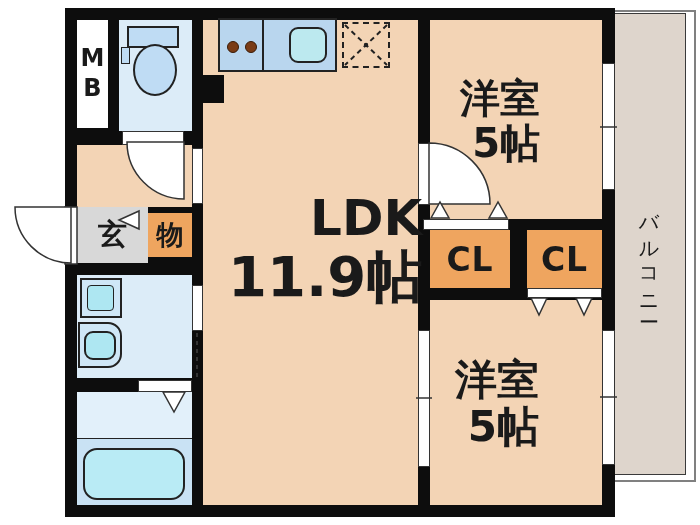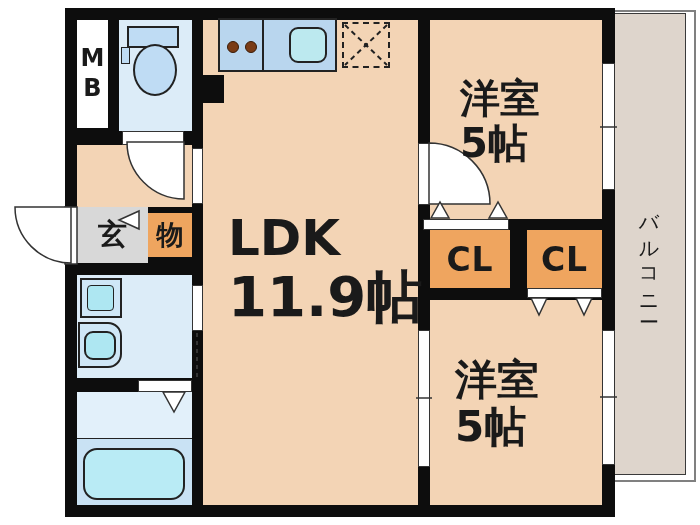--- a/index.html
+++ b/index.html
@@ -13,21 +13,21 @@
   .plan{position:relative;width:700px;height:525px;background:#fff;overflow:hidden;
         font-family:"DejaVu Sans","Liberation Sans",sans-serif;color:var(--text);}
   .abs{position:absolute;box-sizing:border-box;}
   .wallbase{background:var(--wall);}
   .floor{background:var(--room_floor);}
   .water{background:var(--water_floor);}
   .whitegap{background:#fff;border:1px solid var(--line);}
   .orange{background:var(--closet_orange);}
   .label{display:flex;align-items:center;justify-content:center;color:var(--text);}
   .vert{writing-mode:vertical-rl;text-orientation:upright;}
-  .roomtext{line-height:1.12;font-weight:600;color:var(--text);}
+  .roomtext{line-height:1.12;font-weight:600;color:var(--text);text-align:right;}
   svg{position:absolute;left:0;top:0;}
 </style>
 </head>
 <body>
 
 <div class="plan">
 
   <div class="abs" style="left:612px;top:10px;width:84px;height:472px;background:#fff;border:2px solid #808080;"></div>
   <div class="abs" style="left:614px;top:13px;width:72px;height:462px;background:var(--balcony_floor);border:1px solid #3a3a3a;"></div>
 
@@ -120,21 +120,21 @@
     <line x1="600" y1="397" x2="617" y2="397" stroke="#333" stroke-width="1.5"></line>
     <line x1="416" y1="398" x2="432" y2="398" stroke="#333" stroke-width="1.5"></line>
 
     <line x1="197" y1="333" x2="197" y2="377" stroke="#333" stroke-width="2" stroke-dasharray="4,4"></line>
 
     <line x1="345" y1="25" x2="387" y2="65" stroke="#222" stroke-width="2" stroke-dasharray="5,4"></line>
     <line x1="387" y1="25" x2="345" y2="65" stroke="#222" stroke-width="2" stroke-dasharray="5,4"></line>
     <circle cx="366" cy="45" r="2.2" fill="#222"></circle>
   </svg>
 
-  <div class="abs roomtext" style="left:228px;top:210px;font-size:50px;">
+  <div class="abs roomtext" style="left:228px;top:190px;font-size:50px;">
     <div>LDK</div>
     <div style="font-size:56px;">11.9帖</div>
   </div>
 
   <div class="abs roomtext" style="left:460px;top:76px;font-size:40px;">
     <div>洋室</div>
     <div>5帖</div>
   </div>
 
   <div class="abs roomtext" style="left:455px;top:356px;font-size:42px;">

